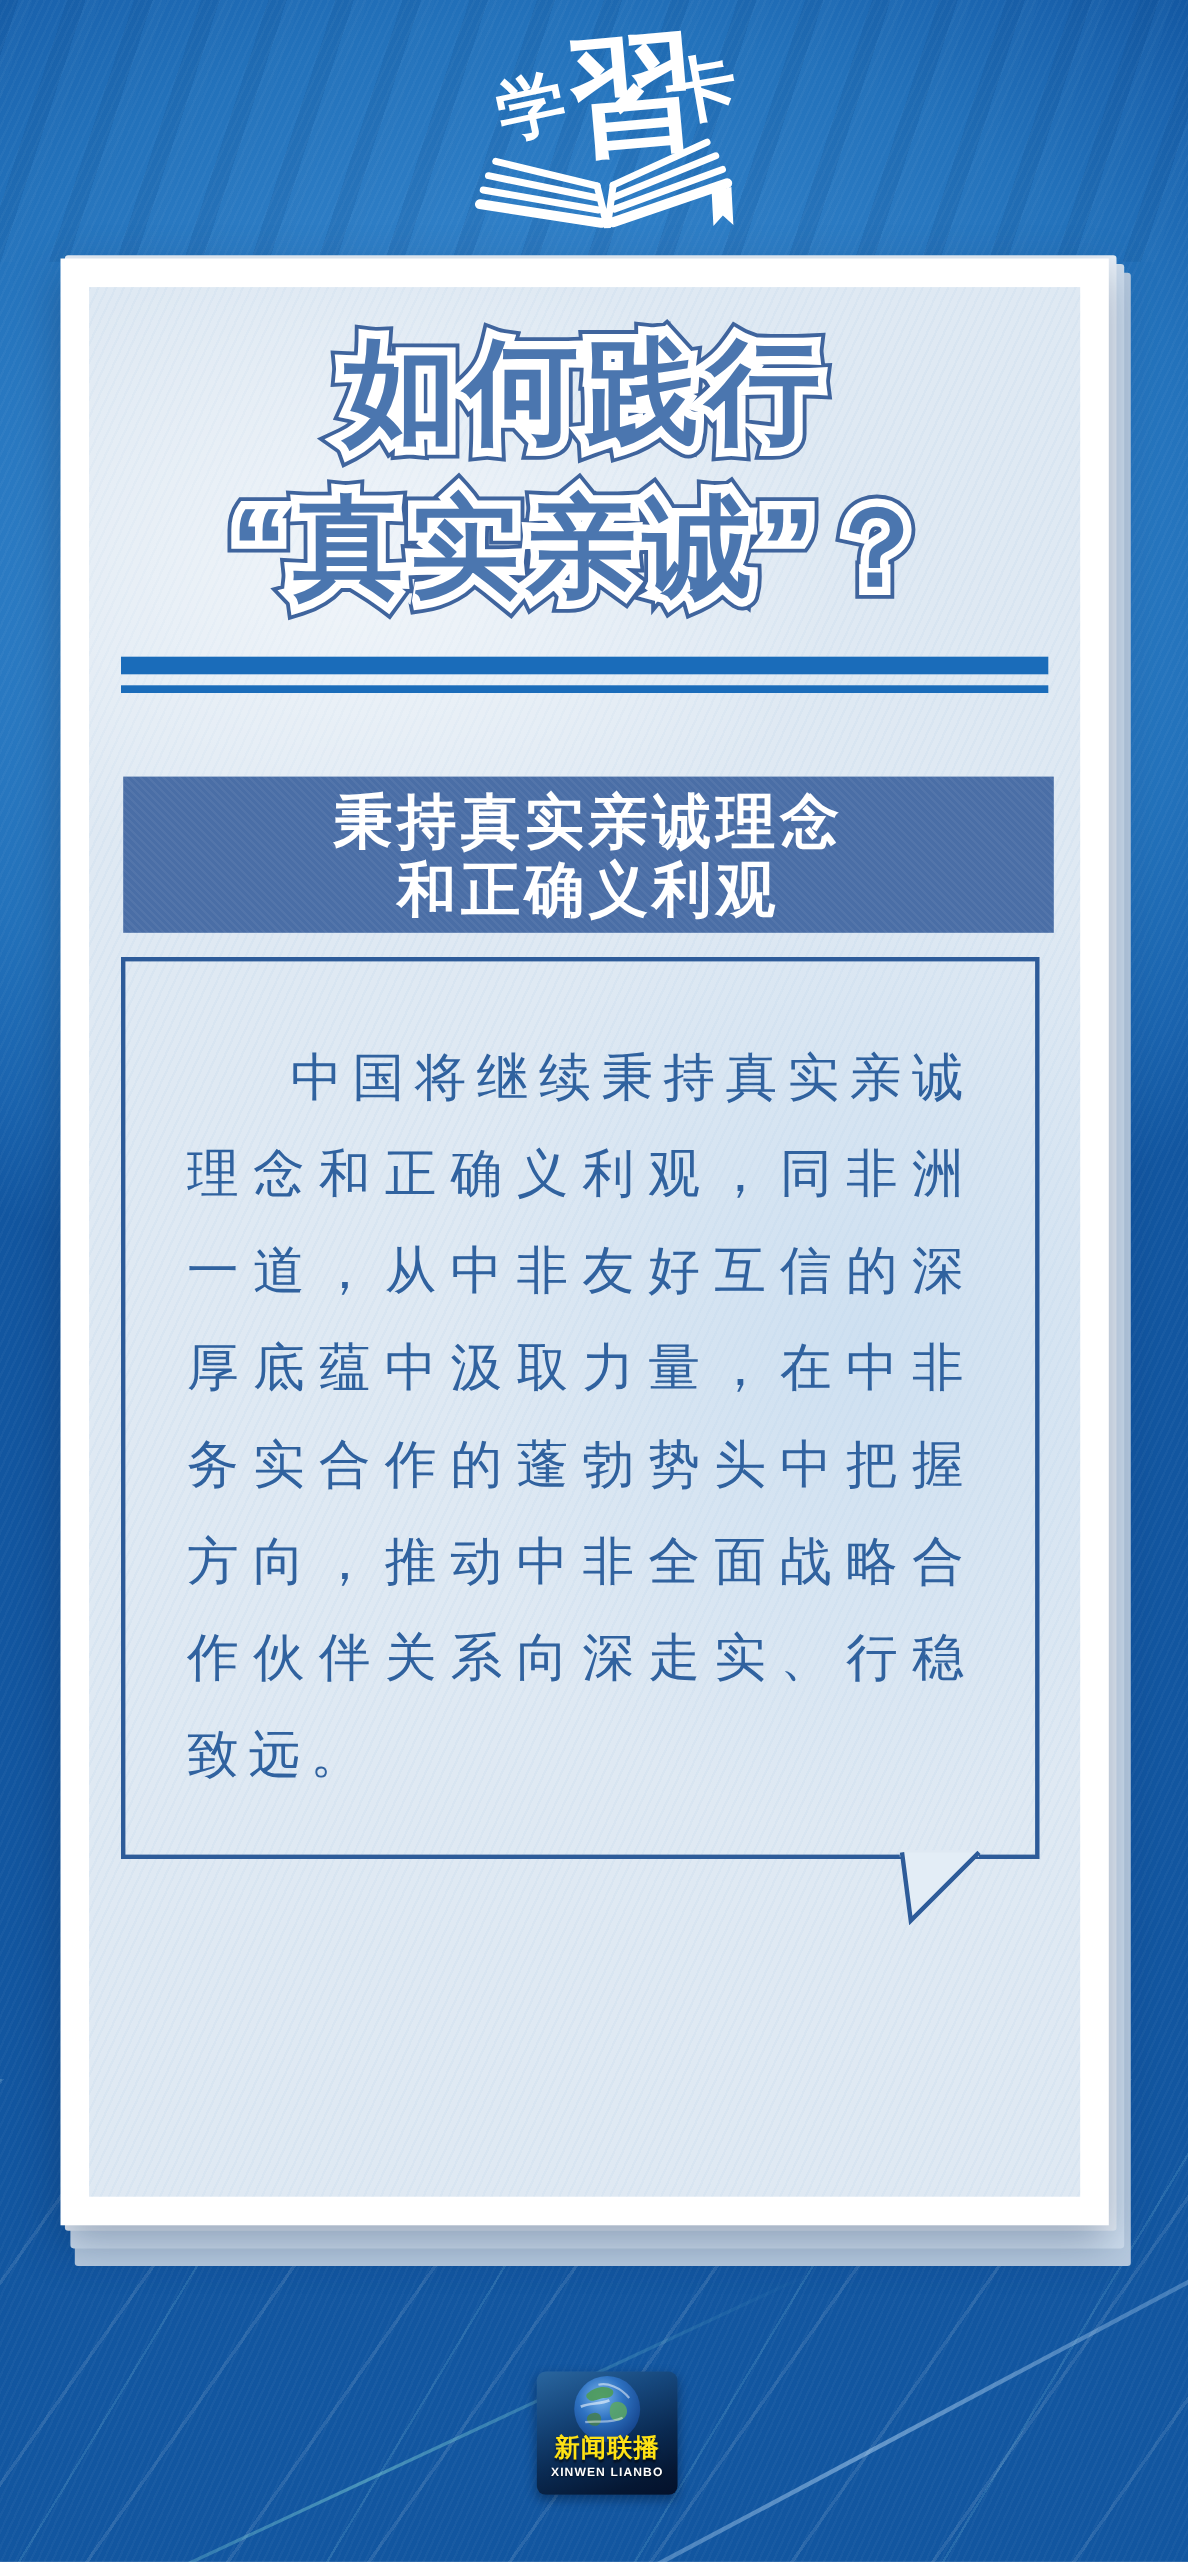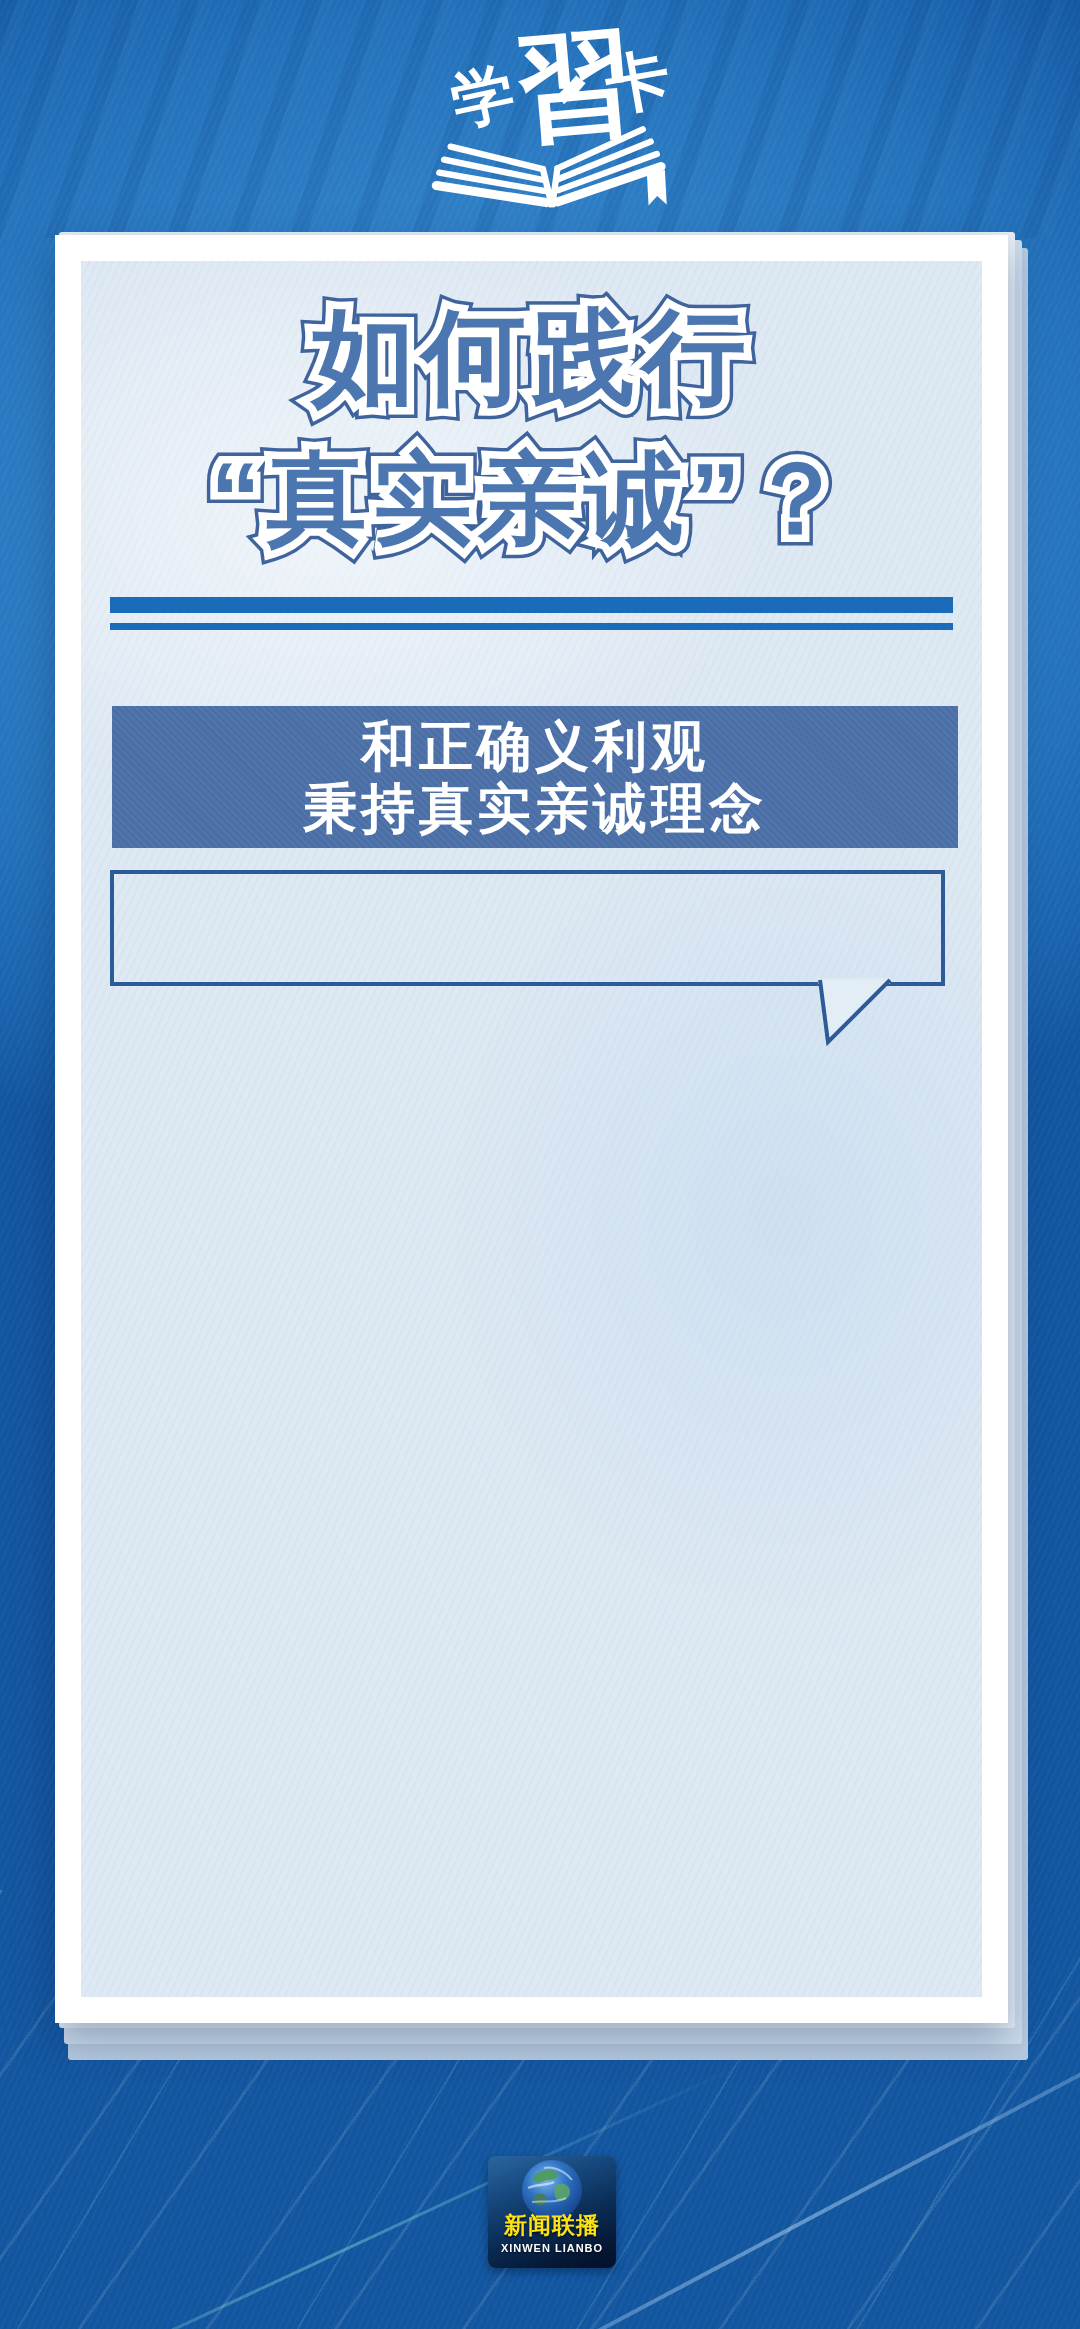--- a/index.html
+++ b/index.html
@@ -138,25 +138,26 @@
           <span class="t front">“真实亲诚”？</span>
         </span>
       </h1>
 
       <div class="rules">
         <div class="rule-thick"></div>
         <div class="rule-thin"></div>
       </div>
 
       <section class="banner">
+        <div>秉持真实亲诚理念</div>
         <div>和正确义利观</div>
-        <div>秉持真实亲诚理念</div>
       </section>
 
       <section class="quote-box">
+        <p class="quote-text">中国将继续秉持真实亲诚理念和正确义利观，同非洲一道，从中非友好互信的深厚底蕴中汲取力量，在中非务实合作的蓬勃势头中把握方向，推动中非全面战略合作伙伴关系向深走实、行稳致远。</p>
         <svg class="tail" viewBox="0 0 78 68">
           <rect x="2" y="0" width="72" height="6" fill="#dfe9f3"></rect>
           <path d="M4,2 L12,64 L74,2" fill="#e3edf6" stroke="#2d5b99" stroke-width="4"></path>
         </svg>
       </section>
 
 
     </div>
   </main>
 

